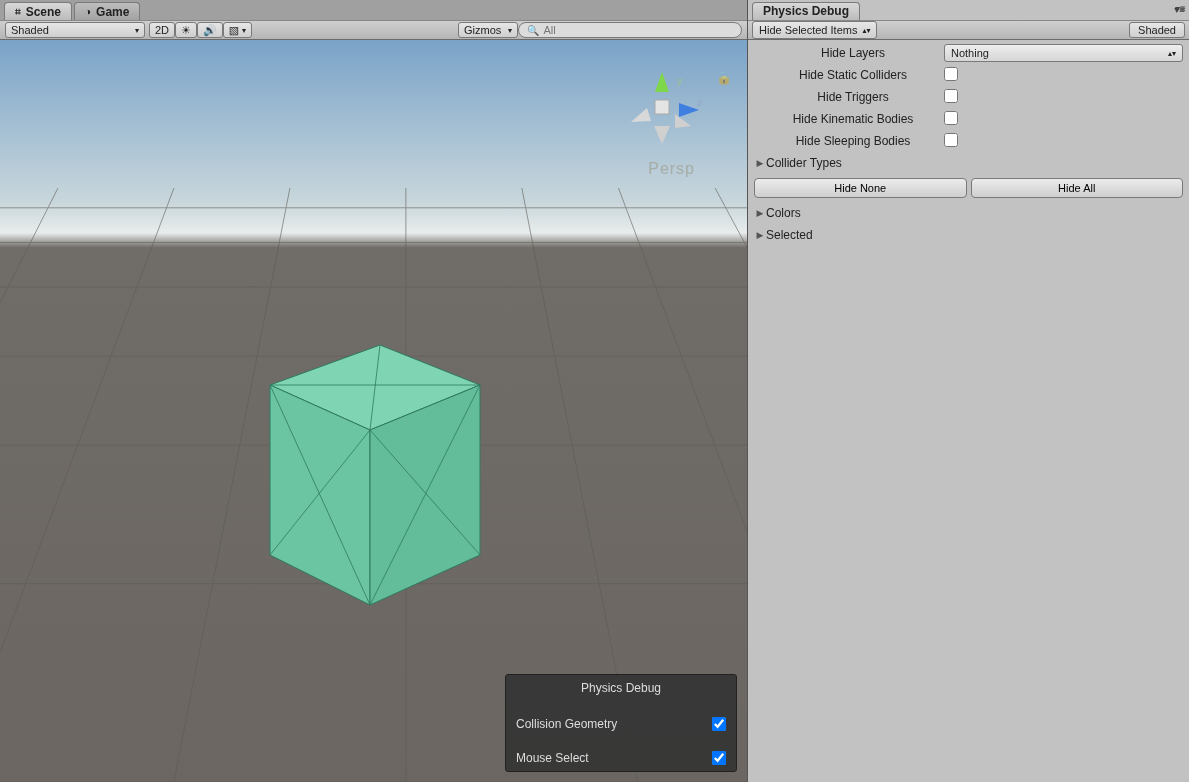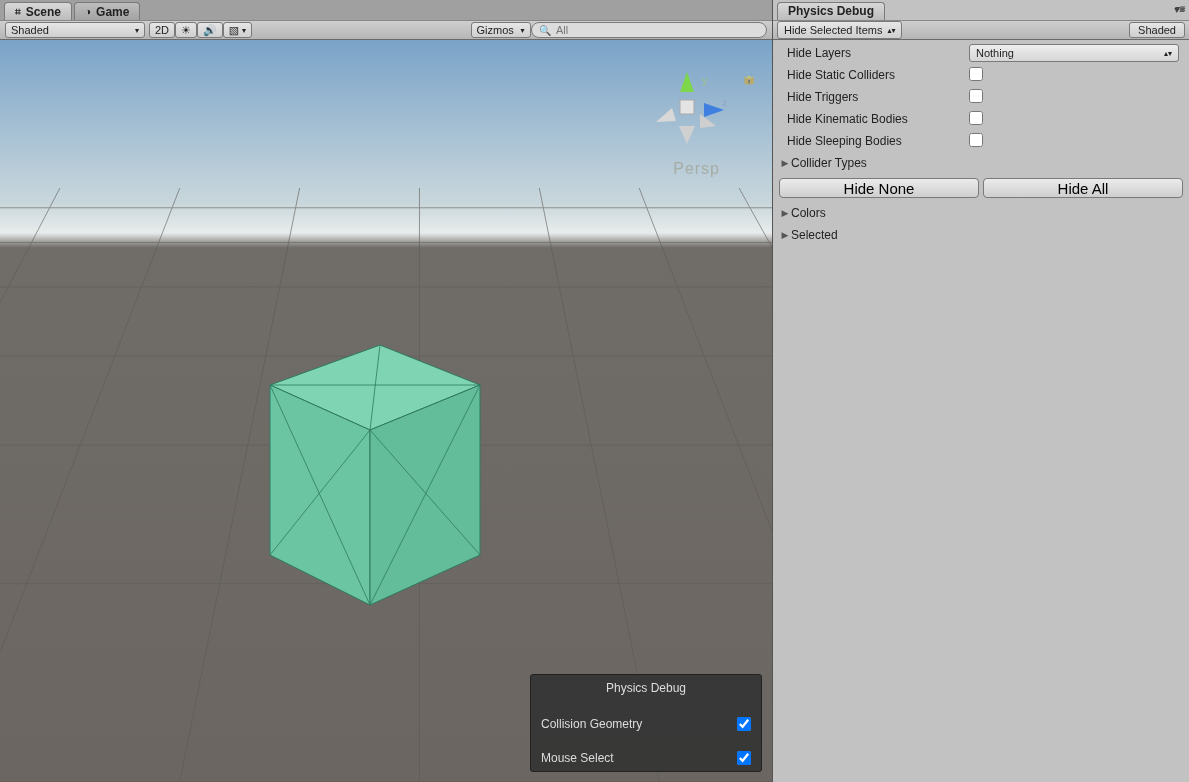--- a/index.html
+++ b/index.html
@@ -47,29 +47,29 @@
 .rp-tab-bar { height: 20px; display: flex; align-items: flex-end; padding-left: 4px; position: relative; }
 .rp-tab { height: 18px; background: linear-gradient(#d8d8d8,#bcbcbc); border: 1px solid #7a7a7a; border-bottom: none; border-top-left-radius: 4px; border-top-right-radius: 4px; padding: 1px 10px; font-weight: bold; }
 .rp-view-options { position: absolute; right: 4px; top: 4px; font-size: 10px; color: #444; cursor: pointer; }
 
 .rp-toolbar { height: 20px; background: linear-gradient(#cfcfcf,#b5b5b5); border-top: 1px solid #888; border-bottom: 1px solid #6a6a6a; display: flex; align-items: center; justify-content: space-between; padding: 0 4px; }
 .rp-toolbar .dd { height: 16px; border: 1px solid #7a7a7a; border-radius: 3px; background: linear-gradient(#e6e6e6,#cfcfcf); display: flex; align-items: center; padding: 8px 6px; font-size: 11px; cursor: pointer; gap: 5px; }
 .rp-toolbar .reset { height: 16px; border: 1px solid #7a7a7a; border-radius: 3px; background: linear-gradient(#e6e6e6,#cfcfcf); display: flex; align-items: center; padding: 0 8px; font-size: 11px; cursor: pointer; }
 
 .rp-body { flex: 1; padding: 2px 6px; overflow-y: auto; }
 .prop-row { display: flex; align-items: center; height: 22px; }
-.prop-row .label { flex: 0 0 190px; padding-left: 8px; }
+.prop-row .label { flex: 0 0 190px; padding-left: 8px; text-align: center; }
 .prop-row .value { flex: 1; }
-.prop-row select, .prop-row .select { width: 210px; height: 18px; border: 1px solid #7a7a7a; border-radius: 3px; background: linear-gradient(#eeeeee,#d6d6d6); font-size: 11px; padding: 0 6px; display: flex; align-items: center; justify-content: space-between; cursor: pointer; }
+.prop-row select, .prop-row .select { width: 239px; height: 18px; border: 1px solid #7a7a7a; border-radius: 3px; background: linear-gradient(#eeeeee,#d6d6d6); font-size: 11px; padding: 0 6px; display: flex; align-items: center; justify-content: space-between; cursor: pointer; }
 .prop-row input[type=checkbox] { width: 14px; height: 14px; }
 .foldout { display: flex; align-items: center; height: 22px; cursor: pointer; }
 .foldout .tri { width: 12px; text-align: center; font-size: 9px; color: #555; }
 
 .btn-row { display: flex; gap: 4px; margin: 4px 0; }
-.btn-row .wide { flex: 1; height: 20px; border: 1px solid #7a7a7a; border-radius: 4px; background: linear-gradient(#ebebeb,#cfcfcf); font-size: 15px; cursor: pointer; }
+.btn-row .wide { flex: 1; height: 20px; border: 1px solid #7a7a7a; border-radius: 4px; background: linear-gradient(#ebebeb,#cfcfcf); font-size: 11px; cursor: pointer; }
 </style>
 </head>
 <body>
 
 <div class="container">
 
   <div class="left-panel">
     <div class="tab-bar">
       <div class="tab">
         <span class="icon">⌗</span>

